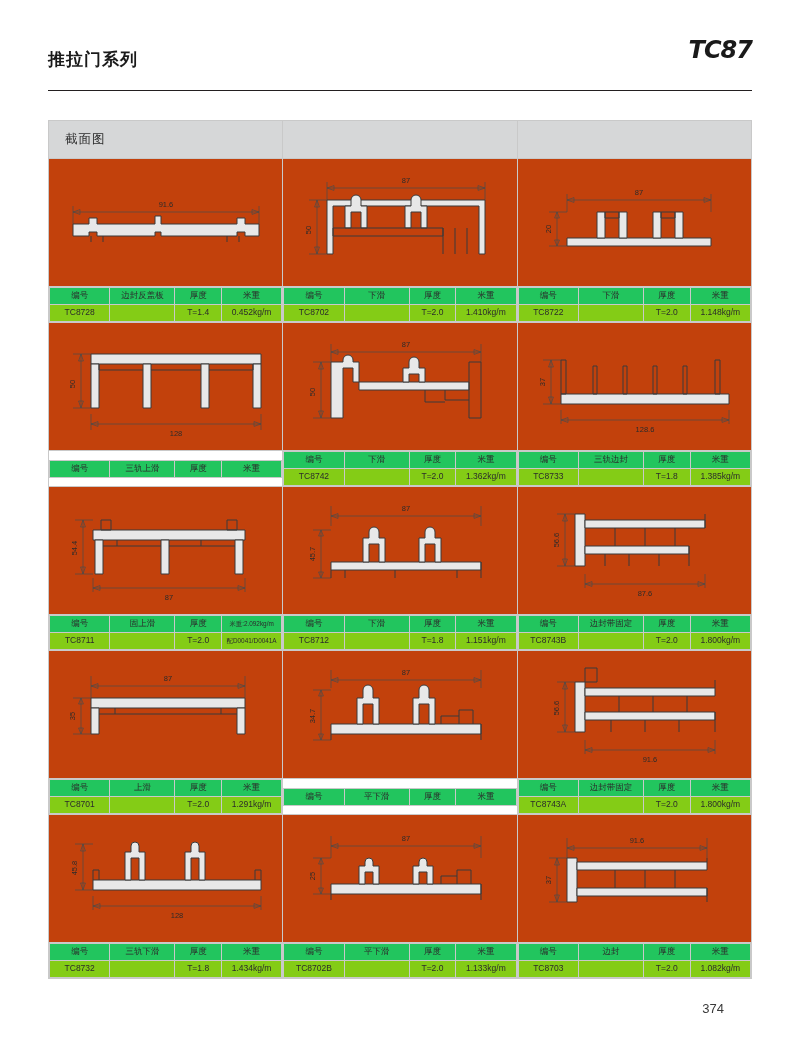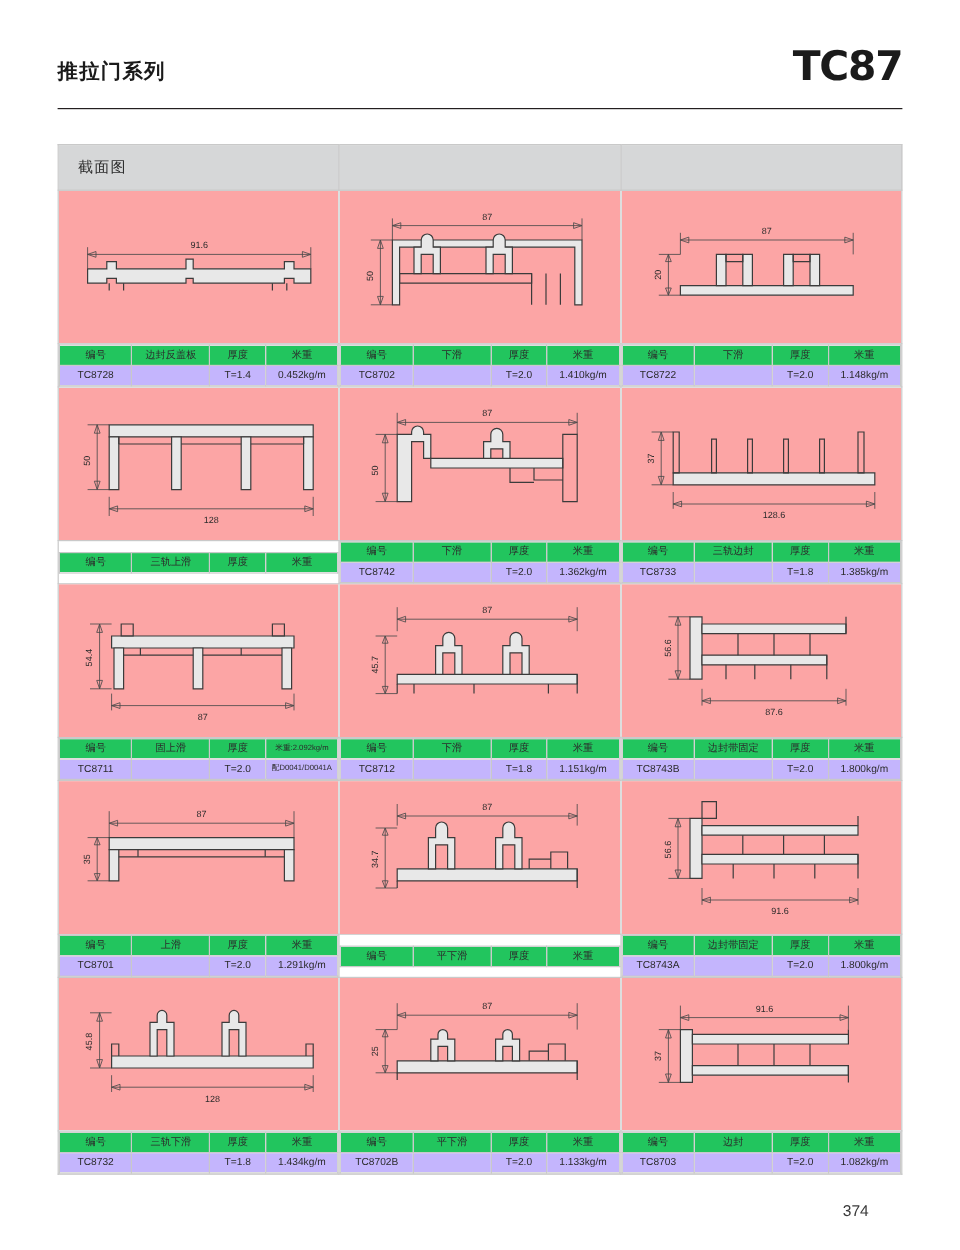--- a/index.html
+++ b/index.html
@@ -25,22 +25,23 @@
     position: absolute;
     left: 48px; top: 8px;
     font-size: 17px;
     font-weight: bold;
     letter-spacing: 1px;
     color: #1a1a1a;
   }
   .header-code {
     position: absolute;
     right: 48px; top: -4px;
-    font-size: 34px;
+    font-size: 24px;
     font-weight: bold;
+    font-style: italic;
     letter-spacing: -1px;
     color: #1a1a1a;
     font-family: "DejaVu Sans", sans-serif;
   }
   .header-rule {
     position: absolute;
     left: 48px; top: 50px;
     width: 704px;
     height: 1px;
     background: #231f20;
@@ -65,21 +66,21 @@
   }
   .band-label {
     padding-left: 16px;
     font-size: 12.5px;
     color: #2b2b2b;
     letter-spacing: 1px;
   }
   
   .draw-cell {
     height: 128px;
-    background: #fca5a5;
+    background: #c2410c;
     position: relative;
   }
   .draw-cell svg { display: block; margin: 0 auto; }
   
   .spec-cell { padding: 0; }
   .spec {
     width: 100%;
     border-collapse: collapse;
     table-layout: fixed;
   }
@@ -88,21 +89,21 @@
     text-align: center;
     font-size: 8.5px;
     color: #2b2b2b;
     line-height: 1.35;
     height: 17px;
     padding: 1px 0;
     white-space: nowrap;
     overflow: hidden;
   }
   .spec td.t { background: #22c55e; }
-  .spec td.b { background: #c4b5fd; }
+  .spec td.b { background: #84cc16; }
   .spec .w-code { width: 26%; }
   .spec .w-name { width: 28%; margin-top: 12px; }
   .spec .w-thk  { width: 20%; }
   .spec .w-wt   { width: 26%; }
   .tiny { font-size: 6.4px; line-height: 1.25; display: block; }
   
   .page-num {
     position: absolute;
     right: 48px; bottom: 26px;
     font-size: 13px;

